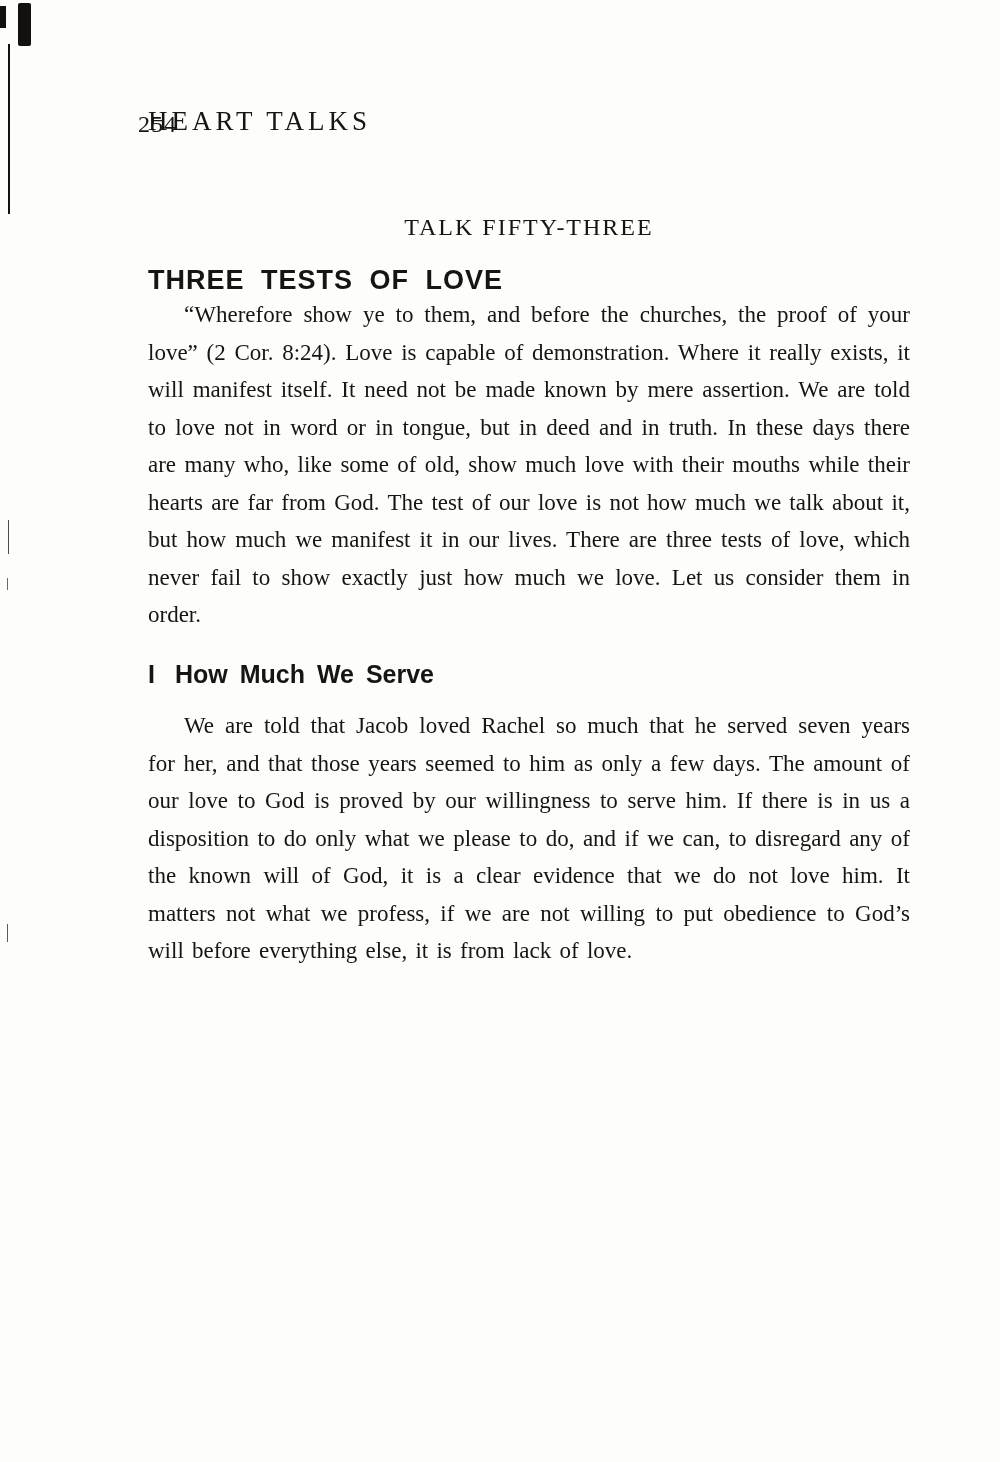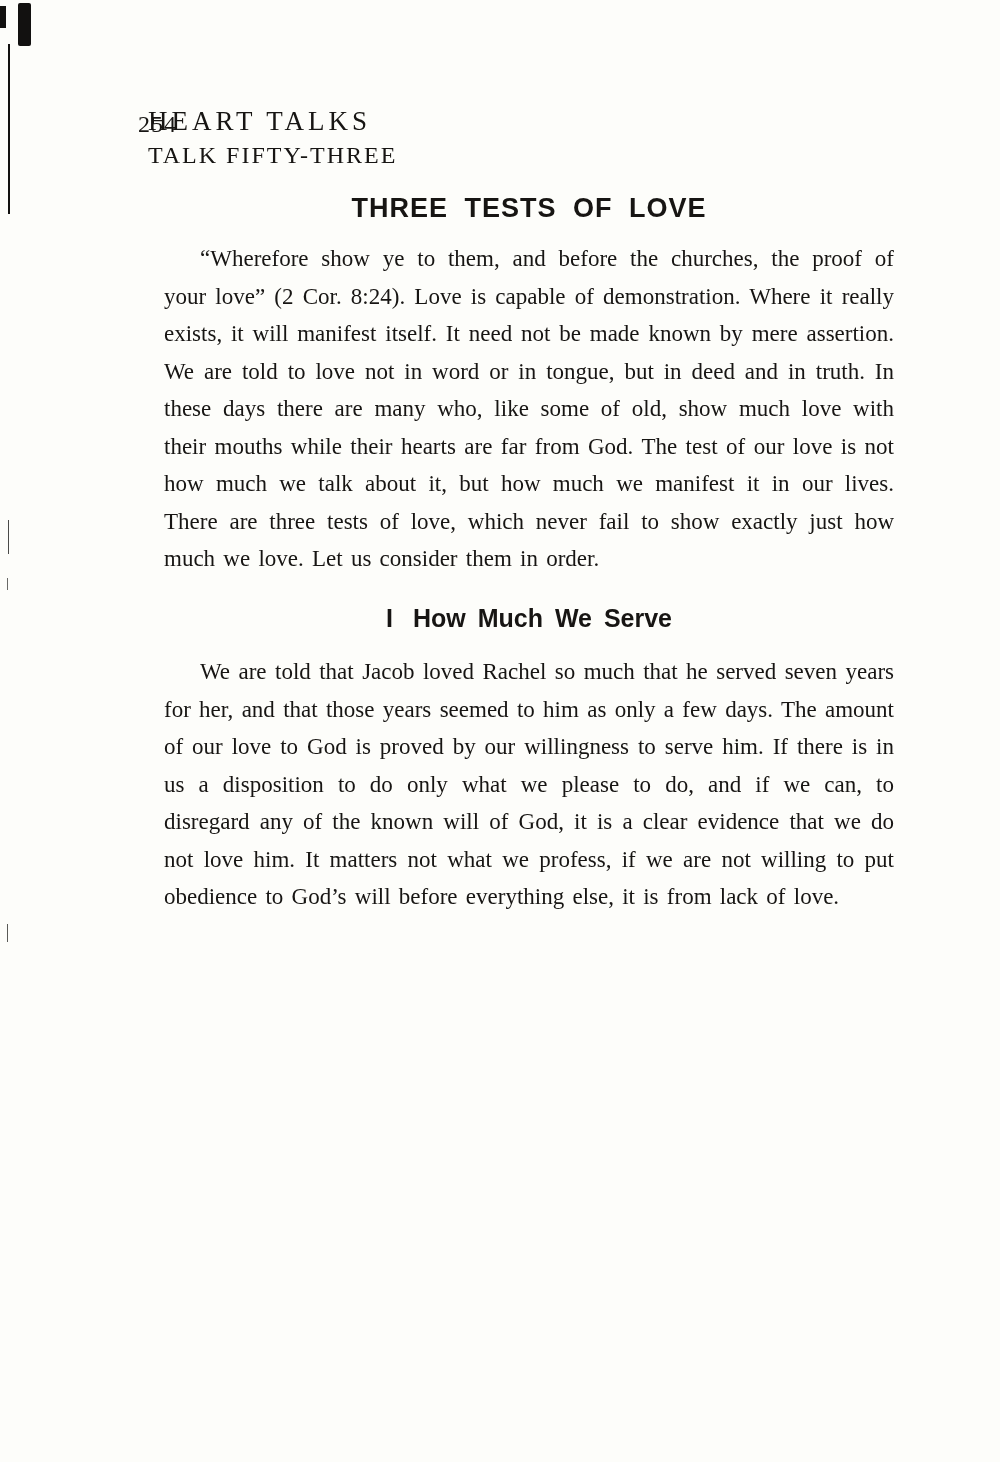--- a/index.html
+++ b/index.html
@@ -35,52 +35,54 @@
     top: 5px;
     font-size: 24px;
     letter-spacing: 1px;
   }
   .running-title {
     text-align: left;
     font-size: 27px;
     letter-spacing: 4px;
   }
   .talk-label {
+    text-align: center;
     font-size: 24px;
     letter-spacing: 2px;
+    margin-top: 72px;
   }
   .chapter-title {
-    text-align: center;
+    text-align: left;
     font-family: "Liberation Sans", "DejaVu Sans", sans-serif;
     font-weight: bold;
     font-size: 27px;
     letter-spacing: 1px;
     word-spacing: 8px;
     margin-top: 24px;
   }
   .body-text {
     font-size: 23px;
     line-height: 37.5px;
     text-align: justify;
     word-spacing: 2.5px;
   }
   .body-text p {
-    margin: 16px;
+    margin: 0;
     text-indent: 36px;
   }
   .p-first {
     margin-top: 26px;
   }
   .section-heading {
-    text-align: center;
     font-family: "Liberation Sans", "DejaVu Sans", sans-serif;
     font-weight: bold;
     font-size: 25px;
     word-spacing: 5px;
     margin-top: 22px;
+    margin-bottom: 14px;
   }
   .section-heading .numeral {
     margin-right: 20px;
   }
   .artifact {
     position: absolute;
     background: #121110;
   }
   .ink-mark-1 { left: 0px;  top: 6px;   width: 6px;  height: 22px; }
   .ink-mark-2 { left: 18px; top: 3px;   width: 13px; height: 43px; border-radius: 2px; }

